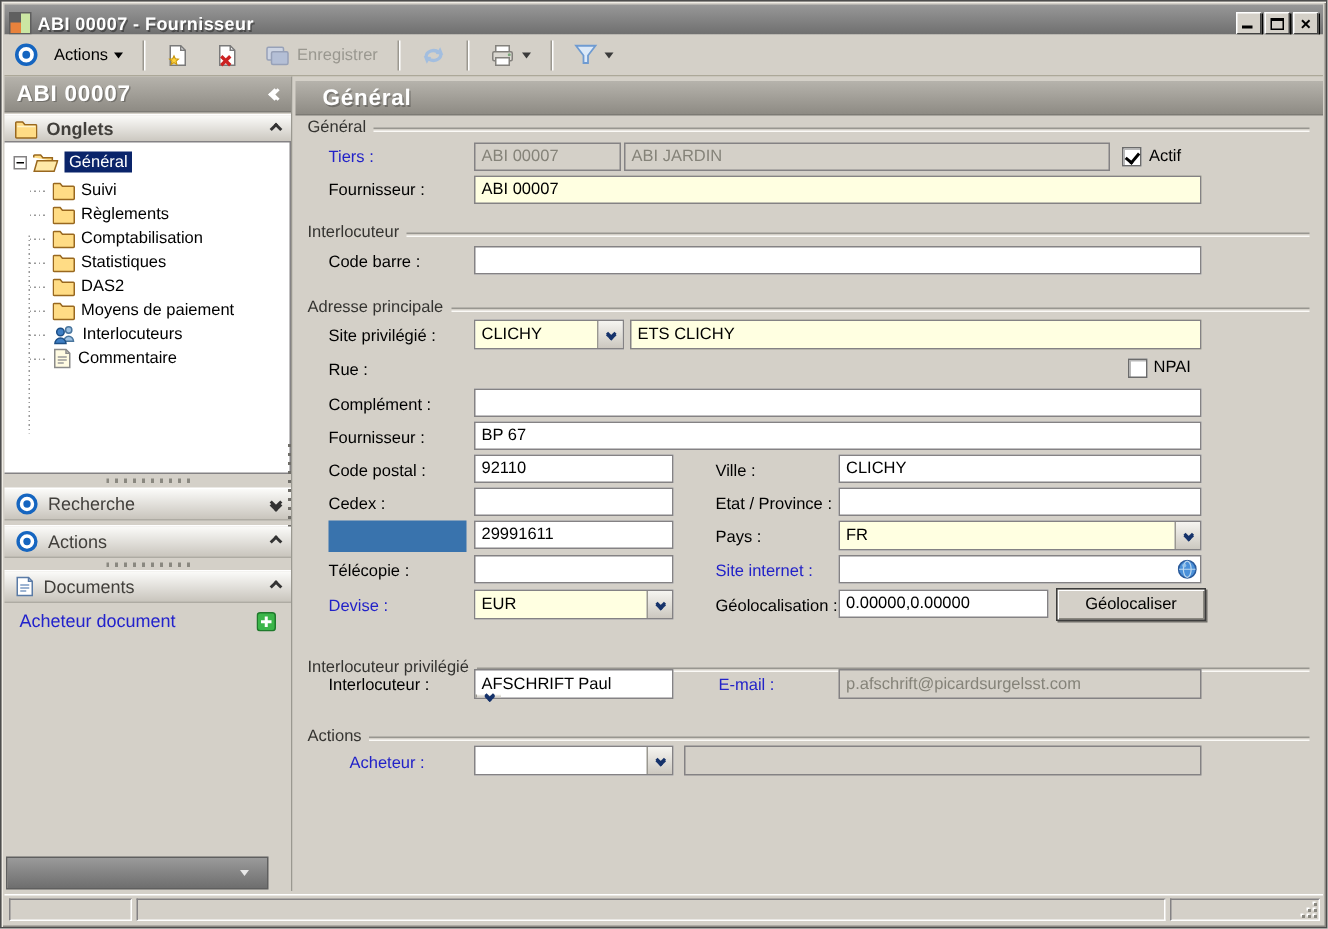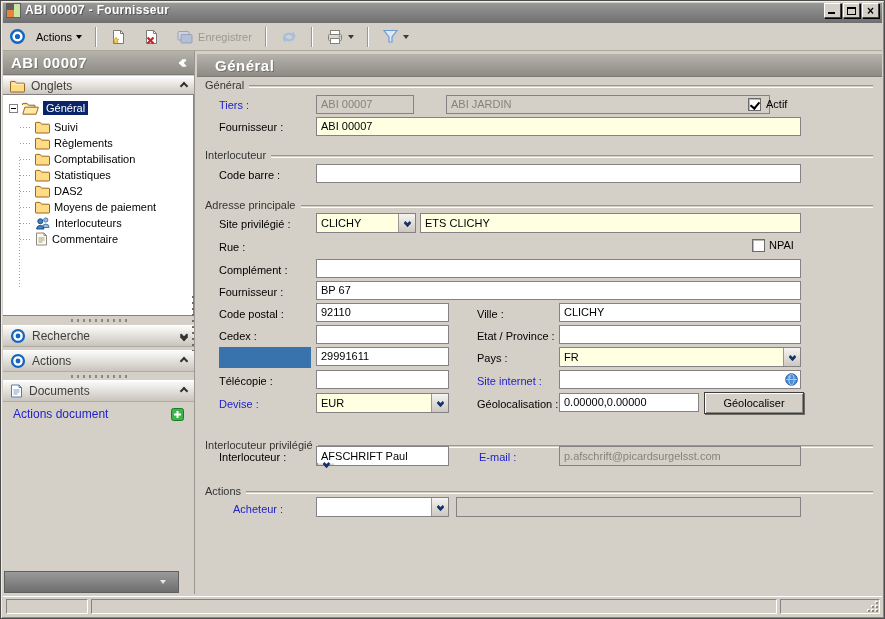--- a/index.html
+++ b/index.html
@@ -1,20 +1,20 @@
 <!DOCTYPE html>
 <html><head>
 <meta charset="utf-8">
 <style>
   html,body{margin:0;padding:0;background:#bfbfbf;font-family:"Liberation Sans",sans-serif;}
   .window{position:relative;width:885px;height:619px;background:#D4D0C8;border:1px solid #4d4d4d;box-sizing:border-box;box-shadow:inset 1px 1px 0 #f0ede6, inset -1px -1px 0 #8a8882;}
   *{box-sizing:border-box;}
 
   
-  .titlebar{position:absolute;left:2px;top:2px;right:2px;height:20px;background:linear-gradient(#989898,#6f6f6f);display:flex;align-items:flex-start;padding:0 3px;gap:4px;}
+  .titlebar{position:absolute;left:2px;top:2px;right:2px;height:20px;background:linear-gradient(#989898,#6f6f6f);display:flex;align-items:flex-end;padding:0 3px;gap:4px;}
   .titlebar .title{color:#fff;font-weight:bold;font-size:12px;letter-spacing:.3px;text-shadow:1px 1px 0 rgba(0,0,0,.35);flex:1;white-space:nowrap;overflow:hidden;}
   .appicon{width:15px;height:15px;background:#5f5f5f;position:relative;flex:0 0 auto;}
   .appicon i{position:absolute;}
   .appicon .sq-orange{left:1px;bottom:1px;width:7px;height:7px;background:#E8823C;}
   .appicon .sq-green{right:1px;top:1px;width:6px;height:13px;background:#CBE6A3;}
   .winbtns{display:flex;gap:2px;flex:0 0 auto;}
   .winbtn{width:17px;height:15px;background:#D4D0C8;border:1px solid;border-color:#fff #404040 #404040 #fff;box-shadow:1px 1px 0 #000;position:relative;display:flex;align-items:center;justify-content:center;}
   .winbtn .g-min{position:absolute;left:3px;bottom:3px;width:7px;height:2px;background:#000;}
   .winbtn .g-max{width:9px;height:8px;border:1px solid #000;border-top-width:2px;}
   .winbtn .g-close{font-size:12px;font-weight:bold;line-height:10px;color:#000;}
@@ -176,21 +176,21 @@
 
   <div class="sidebar">
     <div class="side-title">
       <span class="txt">ABI 00007</span>
       <span class="dchev left">
           <i></i>
           <i></i>
         </span>
     </div>
 
-    <div class="panel-h" style="top:25px;">
+    <div class="panel-h" style="top:25px;font-weight:bold;">
       <svg width="15" height="13" viewBox="0 0 15 13">
           <path d="M.5 3 v-1 a.6.6 0 0 1 .6-.6 h4 l1.5 1.8 h7.3 a.6.6 0 0 1 .6.6 v7.6 a.6.6 0 0 1 -.6.6 h-12.8 a.6.6 0 0 1 -.6-.6 z" fill="#FFDC85" stroke="#99681F"></path>
           <path d="M1.5 4.3 h12" stroke="#fff3c9"></path>
         </svg>
       <span class="lbl">Onglets</span>
       <span class="dchev up">
           <i></i>
         </span>
     </div>
 
@@ -306,21 +306,21 @@
           <path d="M9 1 v2.5 h2.5" fill="none" stroke="#5a7ba6"></path>
           <path d="M3.5 6 h6 M3.5 8 h6 M3.5 10 h4" stroke="#7d9cc4"></path>
         </svg>
       <span class="lbl">Documents</span>
       <span class="dchev up">
           <i></i>
         </span>
     </div>
 
     <div class="newdoc" style="top:353px;">
-      <span class="lnk">Actions document</span>
+      <span class="lnk">Acheteur document</span>
       <svg width="13" height="13" viewBox="0 0 13 13">
           <rect x=".5" y=".5" width="12" height="12" rx="2" fill="#3CB54A" stroke="#1F7A2C"></rect>
           <path d="M6.5 3 v7 M3 6.5 h7" stroke="#fff" stroke-width="2"></path>
         </svg>
     </div>
 
     <div class="collapsed-bar" style="top:520px;">
       <span class="caret"></span>
     </div>
   </div>
@@ -330,21 +330,21 @@
     <div class="main-h">
       <span class="txt">Général</span>
     </div>
 
     <div class="legend" style="top:28px;">
       <span>Général</span>
         <span class="line"></span>
     </div>
     <span class="flabel blue" style="left:24px;top:45px;">Tiers :</span>
     <div class="fld readonly" style="left:121px;top:44px;width:98px;">ABI 00007</div>
-    <div class="fld readonly" style="left:221px;top:44px;width:324px;margin-left:30px;">ABI JARDIN</div>
+    <div class="fld readonly" style="left:221px;top:44px;width:324px;">ABI JARDIN</div>
     <span class="chk checked" style="left:553px;top:47px;"></span>
     <span class="chklbl" style="left:571px;top:47px;">Actif</span>
     <span class="flabel" style="left:24px;top:67px;">Fournisseur :</span>
     <div class="fld yellow" style="left:121px;top:66px;width:485px;">ABI 00007</div>
 
     <div class="legend" style="top:98px;">
       <span>Interlocuteur</span>
         <span class="line"></span>
     </div>
     <span class="flabel" style="left:24px;top:115px;">Code barre :</span>

